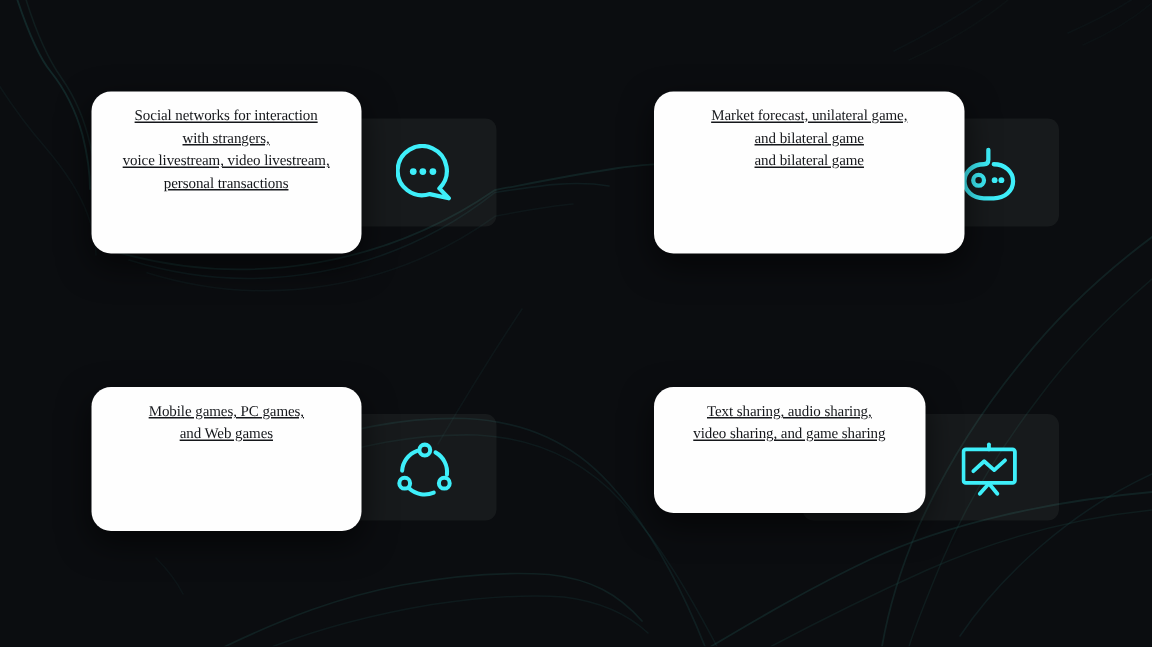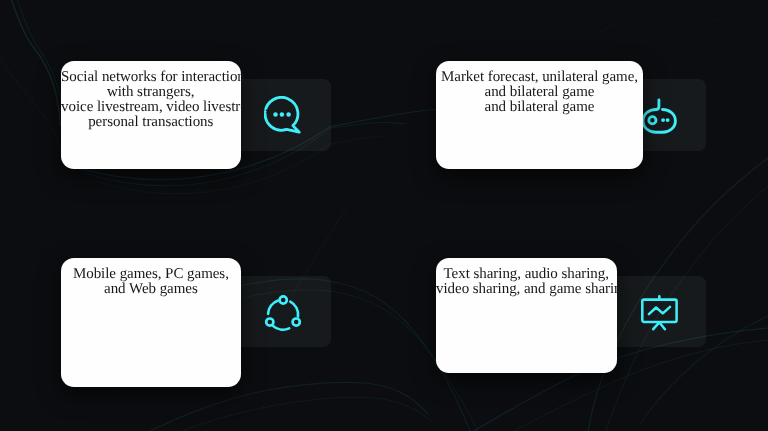--- a/index.html
+++ b/index.html
@@ -9,22 +9,22 @@
        -webkit-font-smoothing:antialiased;
        text-rendering:geometricPrecision;}
   .stage{position:relative;width:768px;height:431px;overflow:hidden;
          background:var(--bg,#0b0d10);}
   .bg-curves{position:absolute;left:0;top:0;width:768px;height:431px;}
   .group{position:absolute;}
   .panel{position:absolute;background:rgba(242,248,228,0.055);border-radius:7.5px;}
   .card{position:absolute;background:var(--card,#fefefe);border-radius:13px;
         box-shadow:0 8px 22px rgba(0,0,0,.60);}
   .card .txt{position:absolute;left:0;right:0;top:9px;
-        color:var(--txt,#15171b);font-size:15px;line-height:15.2px;
-        text-align:center;white-space:pre;letter-spacing:-.05px;}
+        color:var(--txt,#15171b);font-size:10px;line-height:15.2px;
+        text-align:center;white-space:pre;letter-spacing:-.05px;text-decoration:underline;}
   .icon{position:absolute;}
   .icon .ink{stroke:var(--accent);}
   .icon .fillink{fill:var(--accent);}
   .stage{--accent:#3eeffa;--bg:#0b0d10;--card:#fefefe;--txt:#15171b;}
 </style>
 </head>
 <body>
 
 <div class="stage" style="--accent: #3eeffa; --bg: #0b0d10; --card: #fefefe; --txt: #15171b; --panel: rgba(242,248,228,0.055);">
 
@@ -112,35 +112,35 @@
     <svg class="icon" style="left:264px;top:294px" width="38" height="38" viewBox="0 0 38 38">
       <g class="ink" fill="none" stroke-width="2.7" stroke-linecap="round">
         <path d="M 4.10 19.78 A 15 15 0 0 1 14.06 6.56"></path>
         <path d="M 25.19 34.39 A 15 15 0 0 1 8.90 31.72"></path>
         <path d="M 26.32 7.57 A 15 15 0 0 1 33.96 22.50"></path>
         <circle cx="19.20" cy="6.00" r="3.6"></circle>
         <circle cx="32.20" cy="28.10" r="3.6"></circle>
         <circle cx="5.80" cy="28.10" r="3.6"></circle>
       </g>
     </svg>
-    <div class="card" style="left:60.9px;top:257.8px;width:180px;height:129px">
+    <div class="card" style="left:60.9px;top:257.8px;width:180px;height:96px">
       <div class="txt">Mobile games, PC games,
 and Web games</div>
     </div>
   </div>
 
   <div class="group">
     <div class="panel" style="left:535px;top:276.3px;width:171px;height:71.2px"></div>
     <svg class="icon" style="left:641px;top:294px" width="37" height="37" viewBox="0 0 37 37">
       <g class="ink" fill="none" stroke-width="2.55" stroke-linecap="round" stroke-linejoin="round">
         <path d="M18.3 2.2 L18.3 5.6"></path>
         <rect x="1.3" y="5.6" width="34.3" height="22.3" rx="1.6"></rect>
         <path d="M18.3 28.3 L12.2 35.2 M18.3 28.3 L23.9 35.2"></path>
         <path d="M7.9 20.1 L15.1 13.5 L21.8 19.4 L29 12.9"></path>
       </g>
     </svg>
-    <div class="card" style="left:436px;top:257.9px;width:180.5px;height:115px">
+    <div class="card" style="left:436px;top:257.9px;width:180.5px;height:84px">
       <div class="txt">Text sharing, audio sharing,
 video sharing, and game sharing</div>
     </div>
   </div>
 
 </div>
 
 </body></html>

